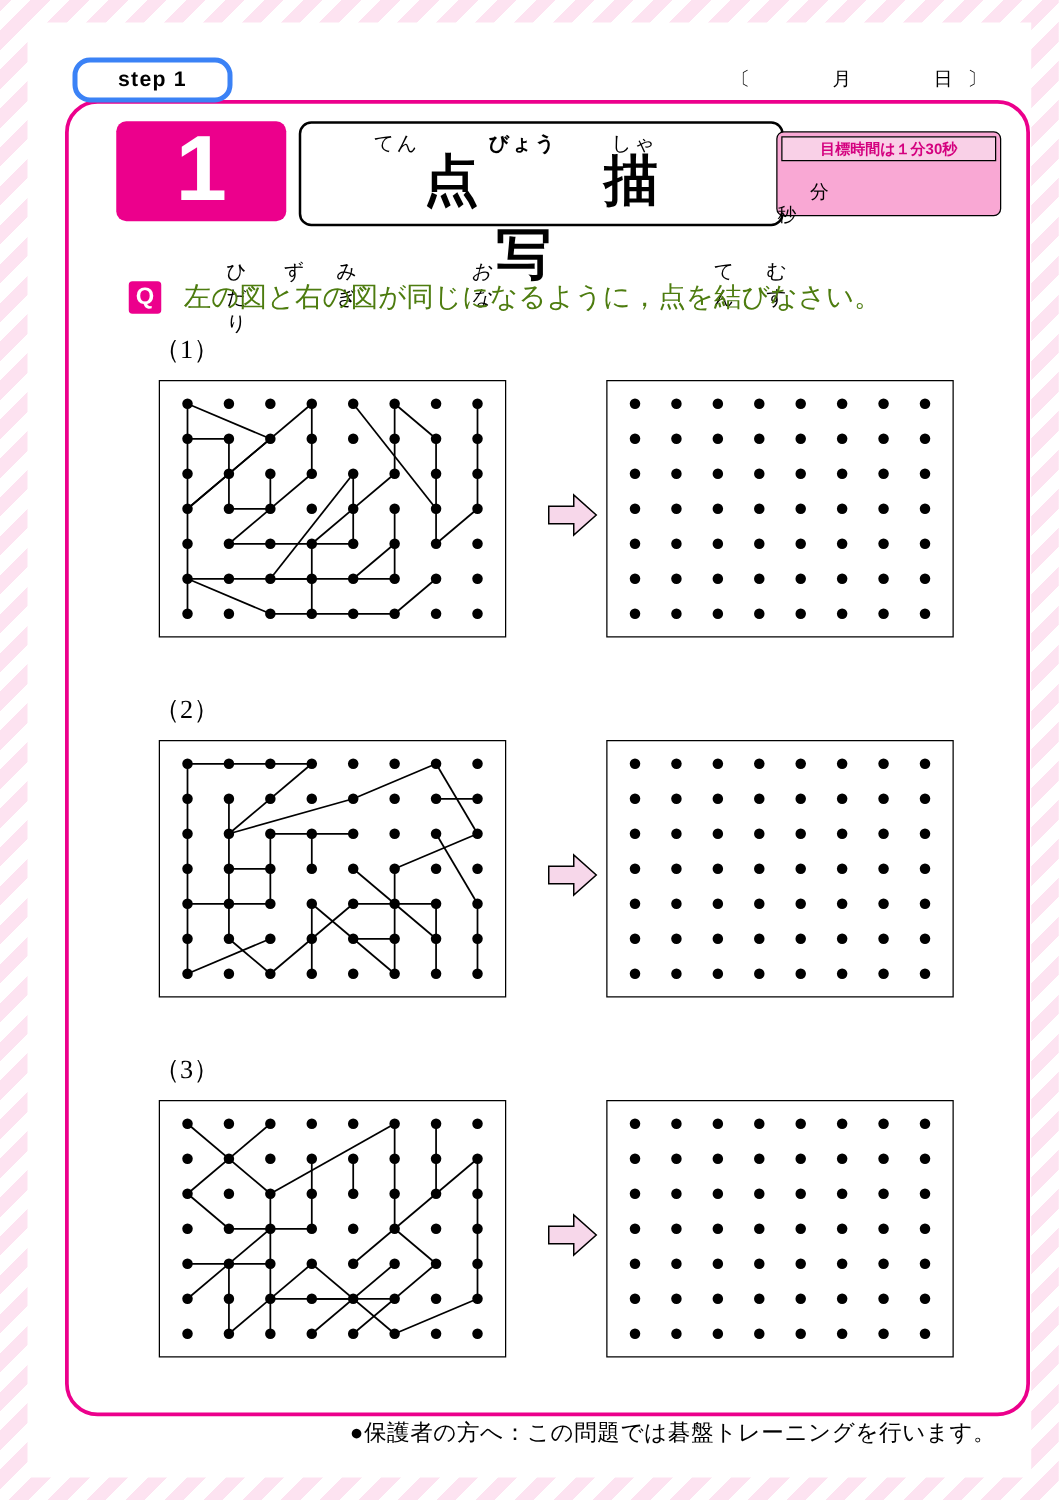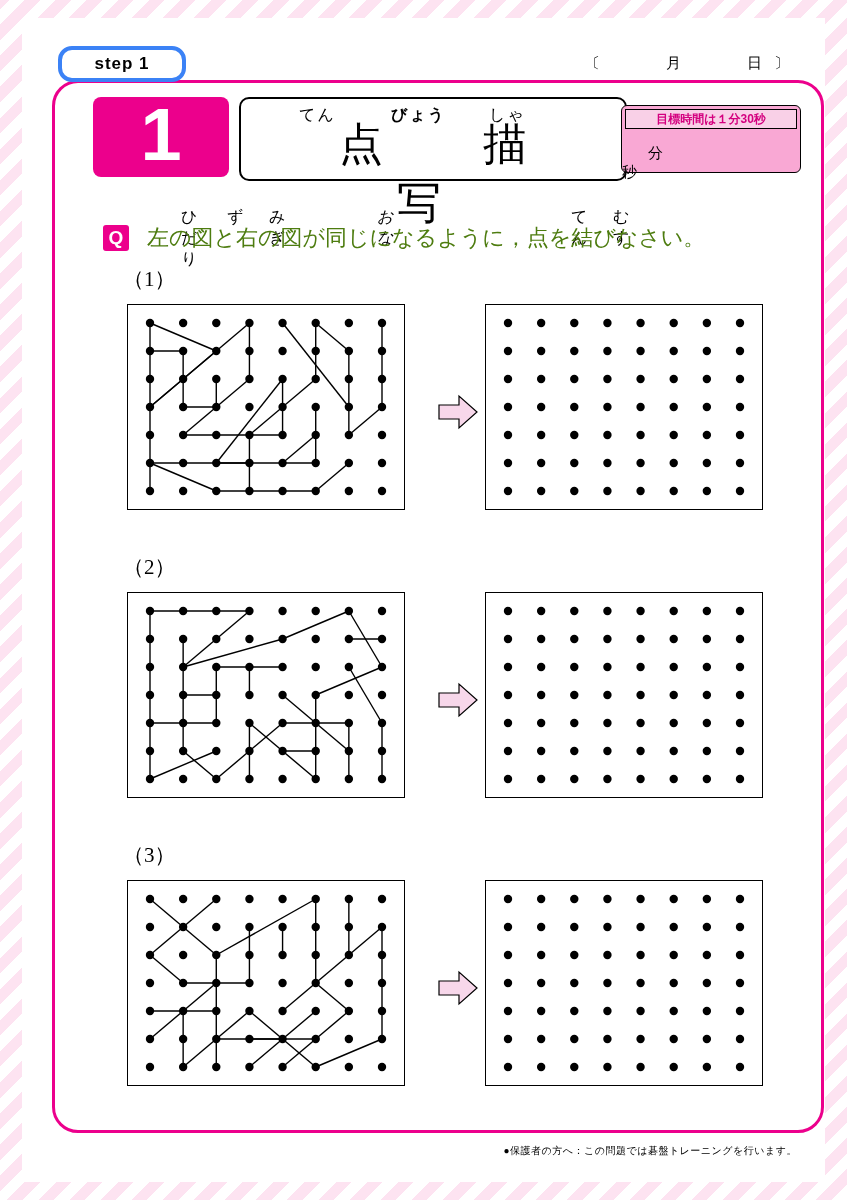--- a/index.html
+++ b/index.html
@@ -101,21 +101,21 @@
     border: 2px solid #000;
     border-radius: 10px;
     background: #fff;
   }
   .title-text {
     position: absolute;
     left: 0; top: 16px;
     width: 100%;
     text-align: center;
     font-size: 44px;
-    font-weight: normal;
+    font-weight: bold;
     letter-spacing: 28px;
     text-indent: 28px;
     font-family: "Liberation Serif", serif;
   }
   .furigana {
     position: absolute;
     font-size: 16px;
     letter-spacing: 2px;
     font-family: "Liberation Serif", serif;
   }
@@ -195,21 +195,21 @@
   }
   .arrow {
     position: absolute;
     width: 42px; height: 38px;
   }
 
   .footer-note {
     position: absolute;
     right: 28px;
     bottom: 24px;
-    font-size: 10px;
+    font-size: 18px;
     font-family: "Liberation Serif", serif;
     color: #000;
     letter-spacing: 0.5px;
   }
 </style>
 </head>
 <body>
 
 <div class="page-bg"></div>
 <div class="sheet">

